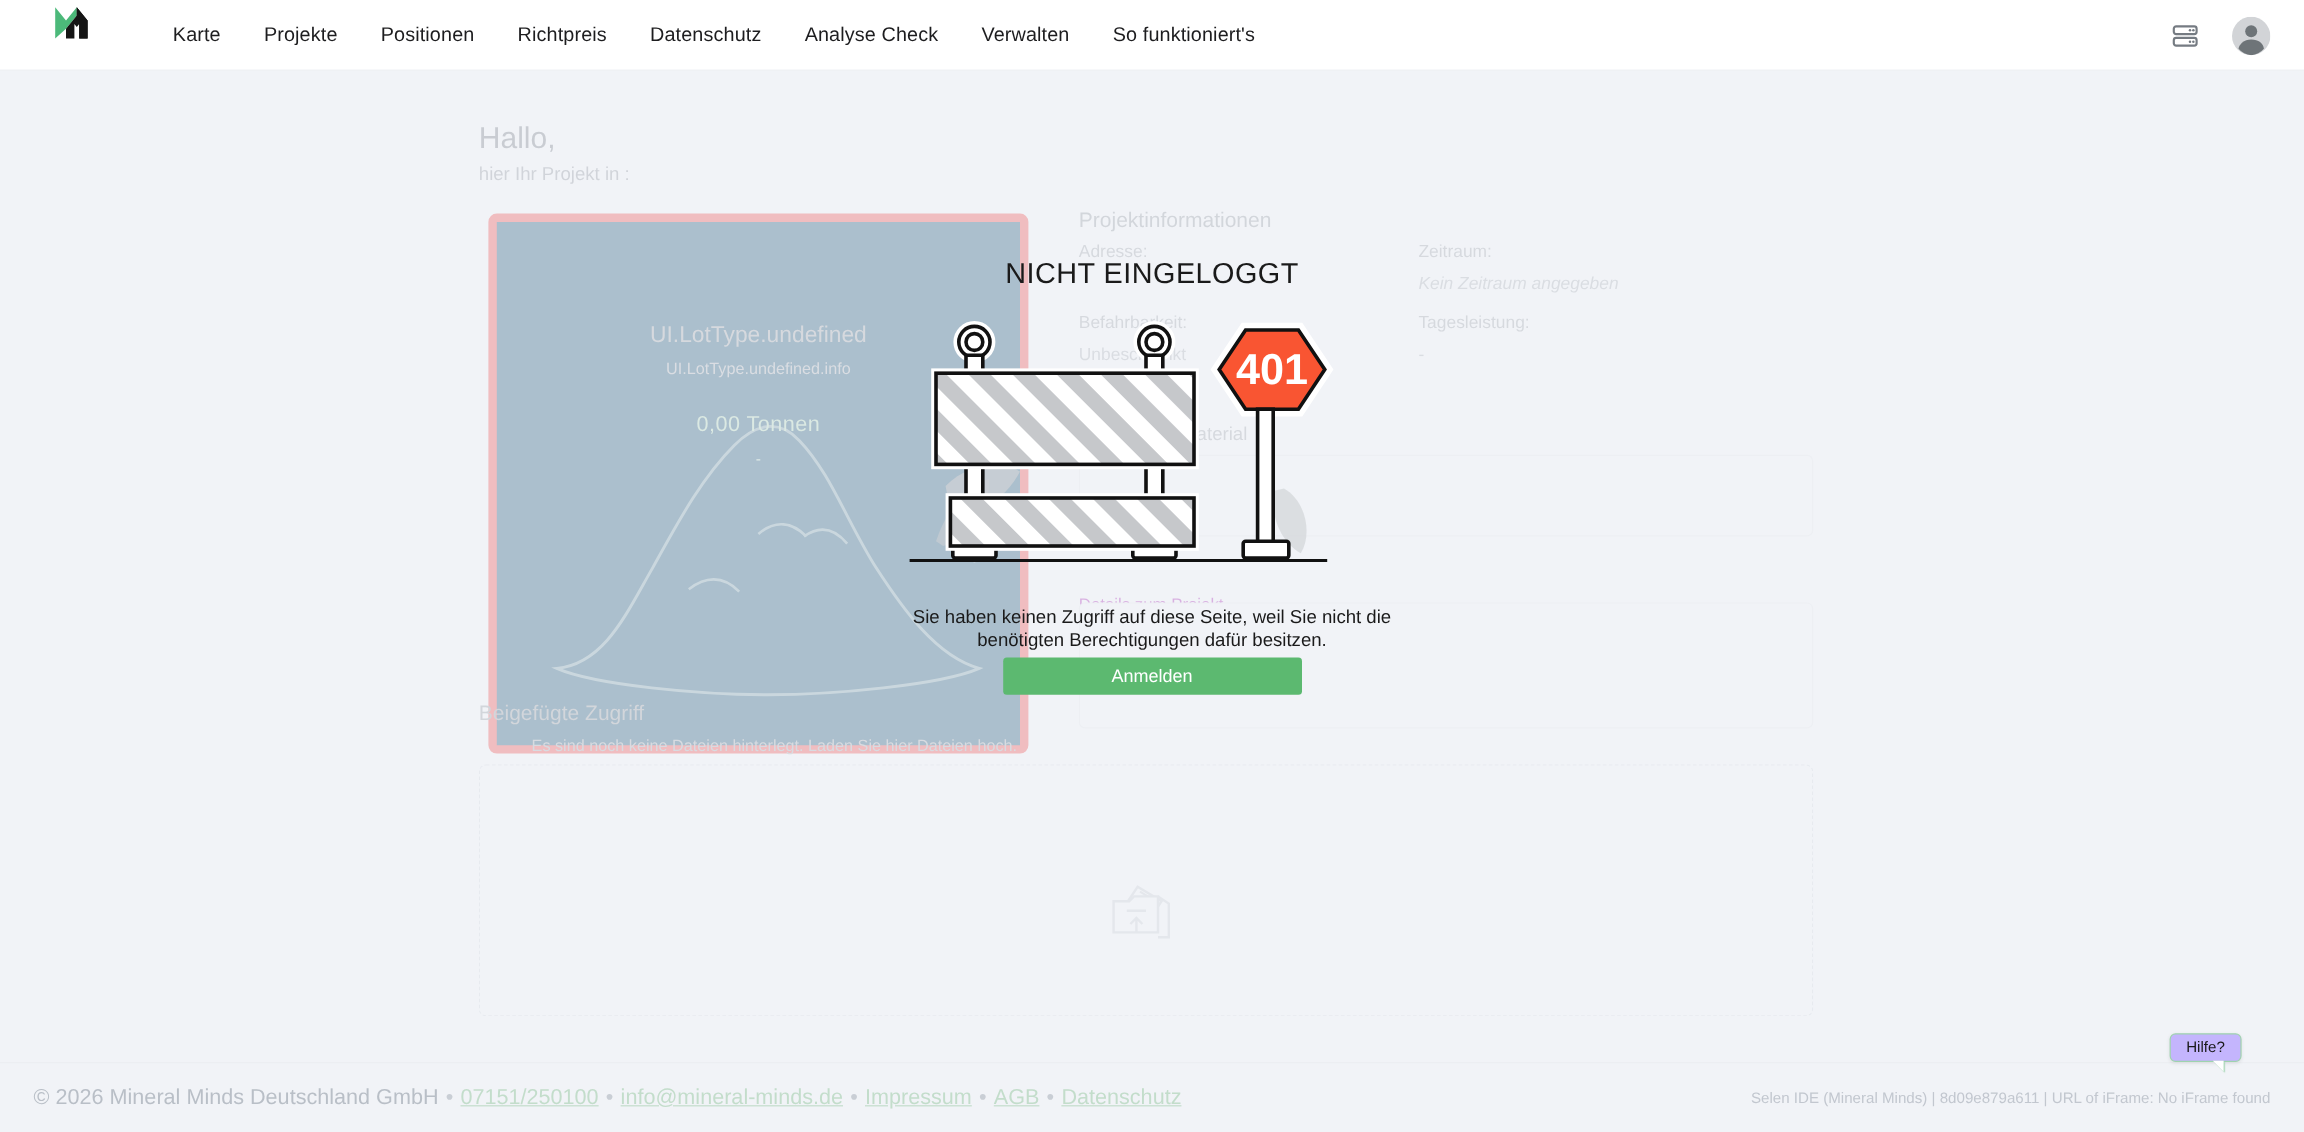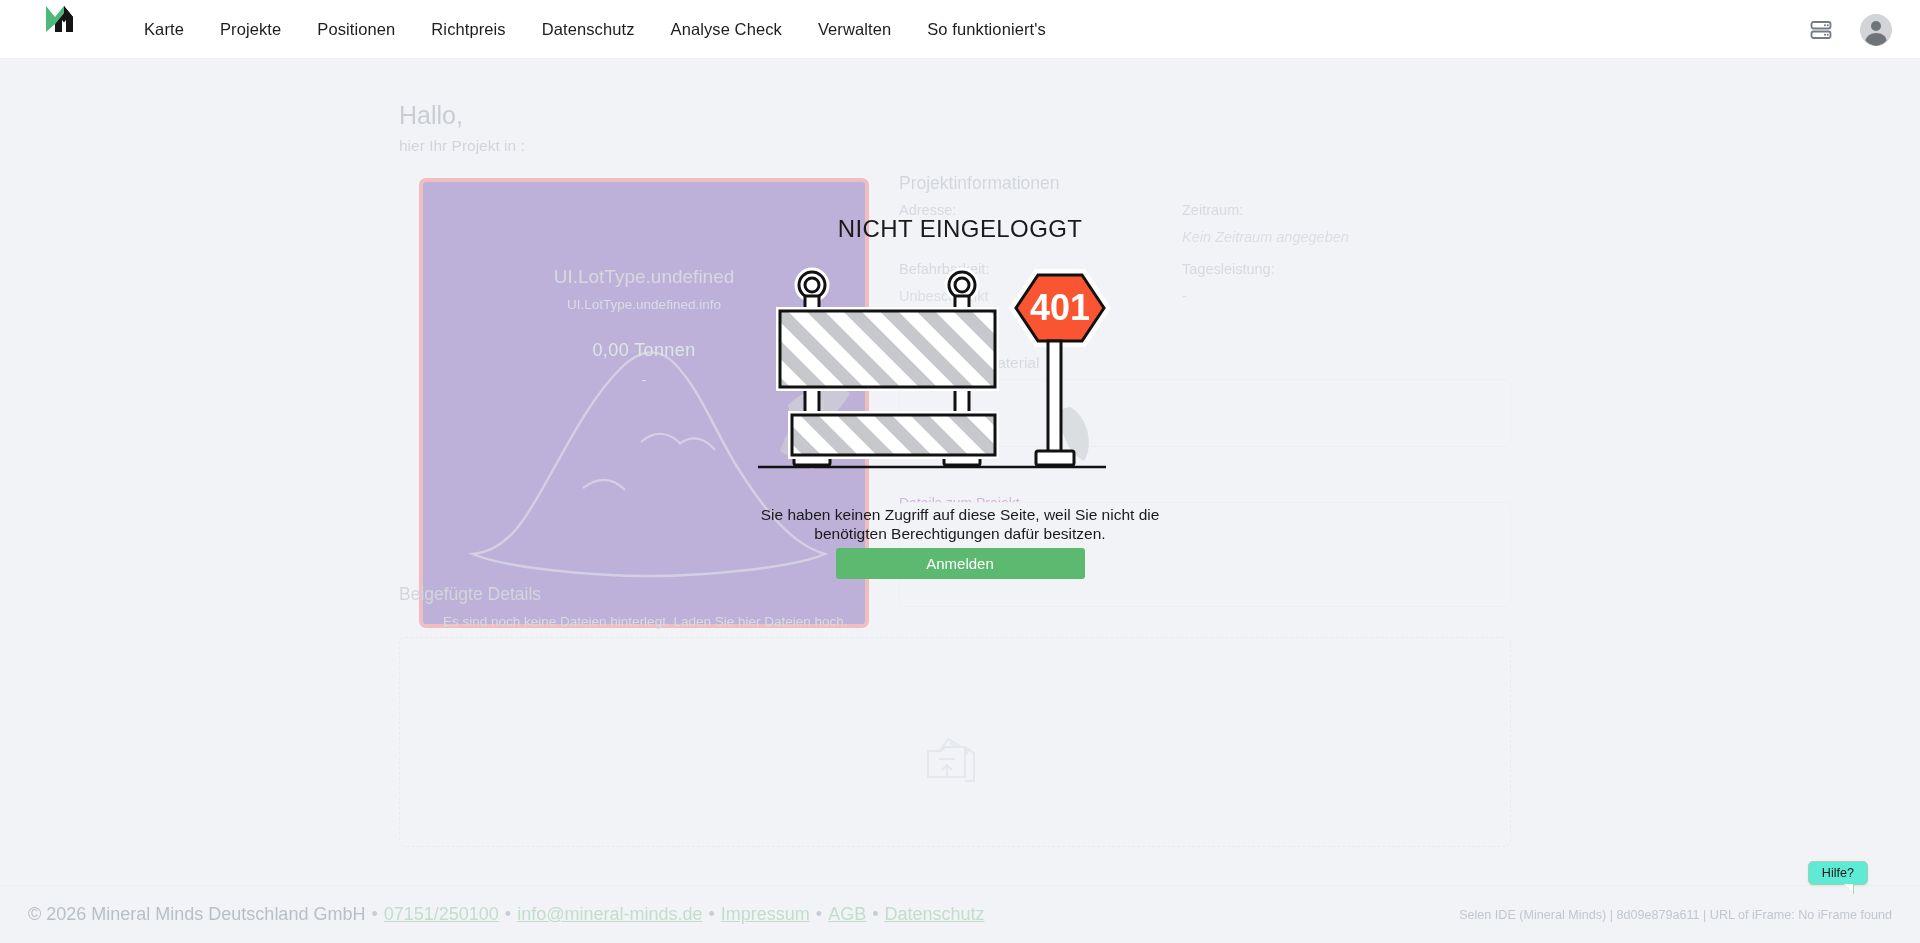--- a/index.html
+++ b/index.html
@@ -43,24 +43,24 @@
     position: absolute; left: 399px; top: 42px;
     font-size: 25px; color: #6f7680; font-weight: 400;
   }
   .greet-sub {
     position: absolute; left: 399px; top: 78px;
     font-size: 15.5px; color: #8a9099;
   }
 
   
   .lot-card {
-    position: absolute; left: 419px; top: 119px;
+    position: absolute; left: 407px; top: 119px;
     width: 450px; height: 450px;
-    background: #4c1d95;
-    border: 4px solid #ef4444;
+    background: #0c4a6e;
+    border: 7px solid #ef4444;
     border-radius: 7px;
     overflow: hidden;
   }
   .pile { position: absolute; left: 30px; top: 110px; width: 390px; height: 300px; opacity: .5; }
   .lot-title {
     position: absolute; width: 100%; text-align: center; top: 84px;
     font-size: 19px; color: #9aa0a8;
   }
   .lot-sub {
     position: absolute; width: 100%; text-align: center; top: 115px;
@@ -159,21 +159,21 @@
   .foot-left a { color: #c3ddcb; text-decoration: underline; cursor: pointer; }
   .sep { color: #c9ced5; }
   .foot-right {
     position: absolute; right: 28px;
     font-size: 12.6px; color: #c2c7cf;
   }
 
   
   .help-bubble {
     position: absolute; right: 52px; bottom: 58px;
-    background: #5eead4; border: 1px solid #9ed3ae;
+    background: #c4b5fd; border: 1px solid #9ed3ae;
     border-radius: 5px; padding: 4px 13px;
     font-size: 12.6px; color: #1a1a1a;
     cursor: pointer; z-index: 20;
     box-shadow: 0 1px 3px rgba(0,0,0,.07);
   }
   .help-bubble::after {
     content: ""; position: absolute;
     right: 14px; bottom: -9px;
     width: 0; height: 0;
     border-left: 9px solid transparent;
@@ -260,21 +260,21 @@
     <div class="lbl f-tages">Tagesleistung:</div>
     <div class="val f-tages-v">-</div>
 
     <div class="sec-mat">Details zum Material</div>
     <div class="box-mat"></div>
 
     <div class="sec-proj">Details zum Projekt</div>
     <div class="box-proj"></div>
   </div>
 
-  <div class="files-h">Beigefügte Details</div>
+  <div class="files-h">Beigefügte Zugriff</div>
   <div class="files-sub">Es sind noch keine Dateien hinterlegt. Laden Sie hier Dateien hoch.</div>
   <div class="dropzone">
     <svg class="upload-ico" width="62" height="56" viewBox="0 0 62 56">
       <path d="M24 6 L44 18 L36 30 L16 18 Z" fill="none" stroke="#c8ccd4" stroke-width="2"></path>
       <path d="M26 10 L40 18.5 M23.5 15 L36.5 23" stroke="#c8ccd4" stroke-width="1.7"></path>
       <path d="M4 18 h13 l4 -4 h20 v30 H4 Z" fill="#f2f4f8" stroke="#c8ccd4" stroke-width="2"></path>
       <path d="M41 14 l9 6 v28 h-9" fill="none" stroke="#c8ccd4" stroke-width="2"></path>
       <path d="M15 26 h16 M23 32 v12 M18 37 l5 -5 l5 5" stroke="#c8ccd4" stroke-width="2" fill="none"></path>
     </svg>
   </div>

